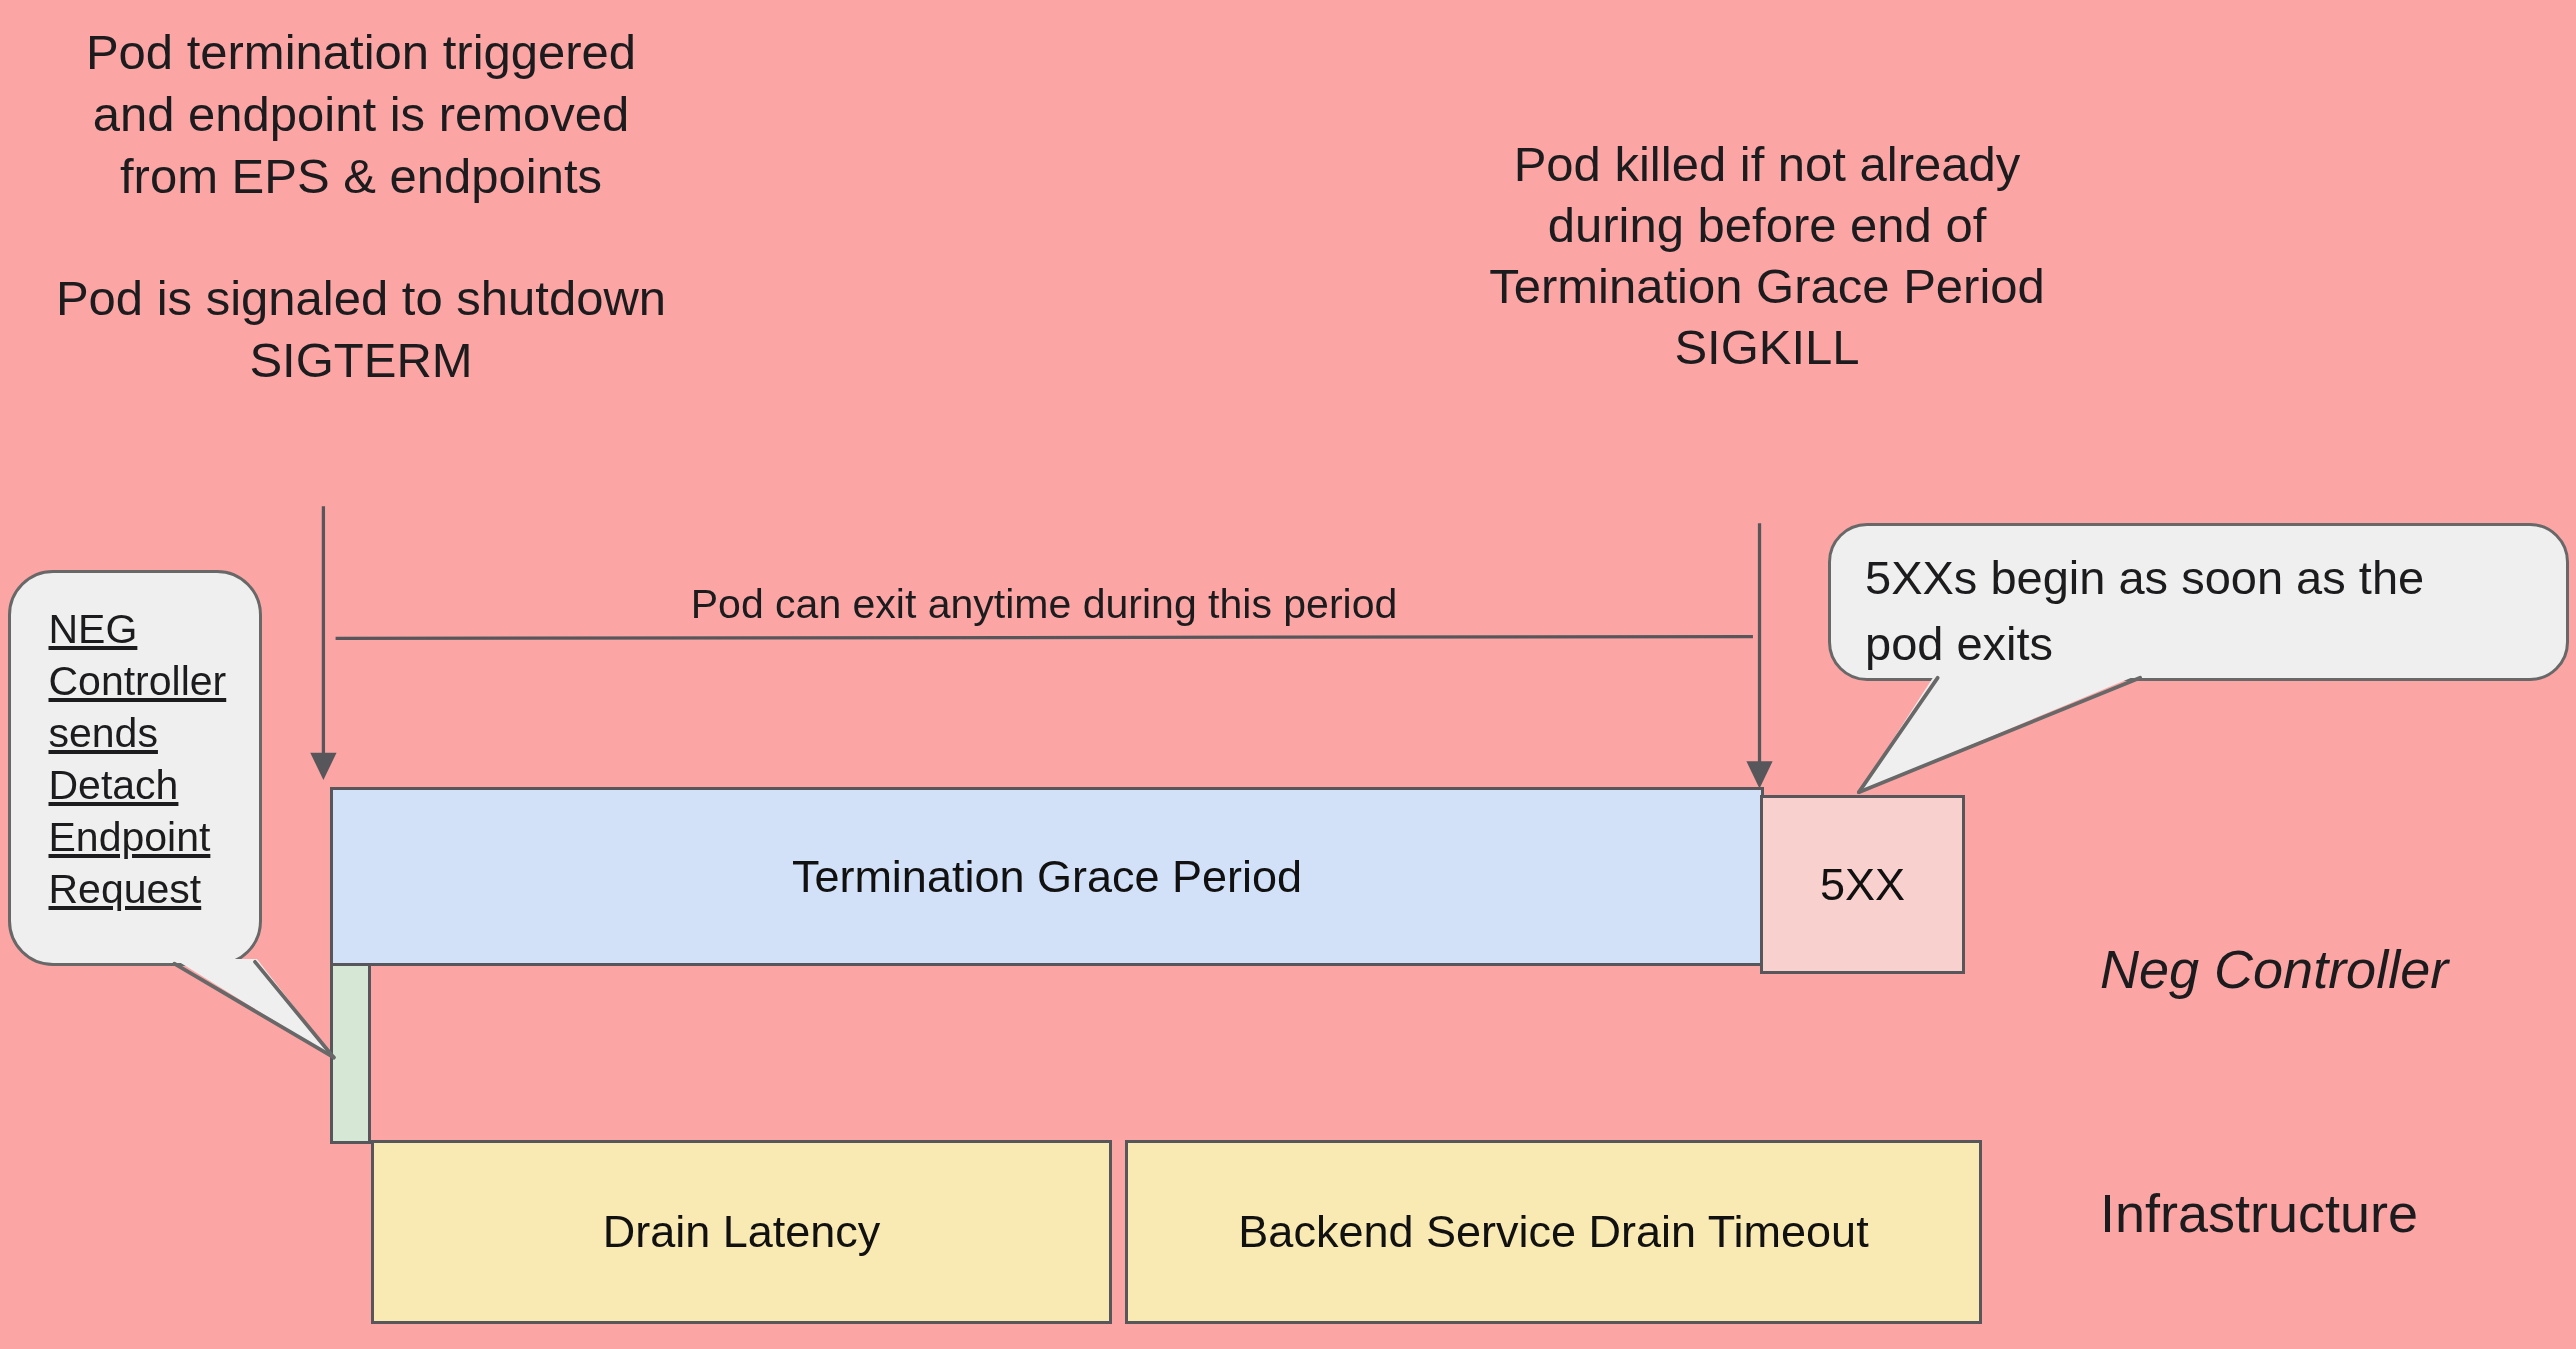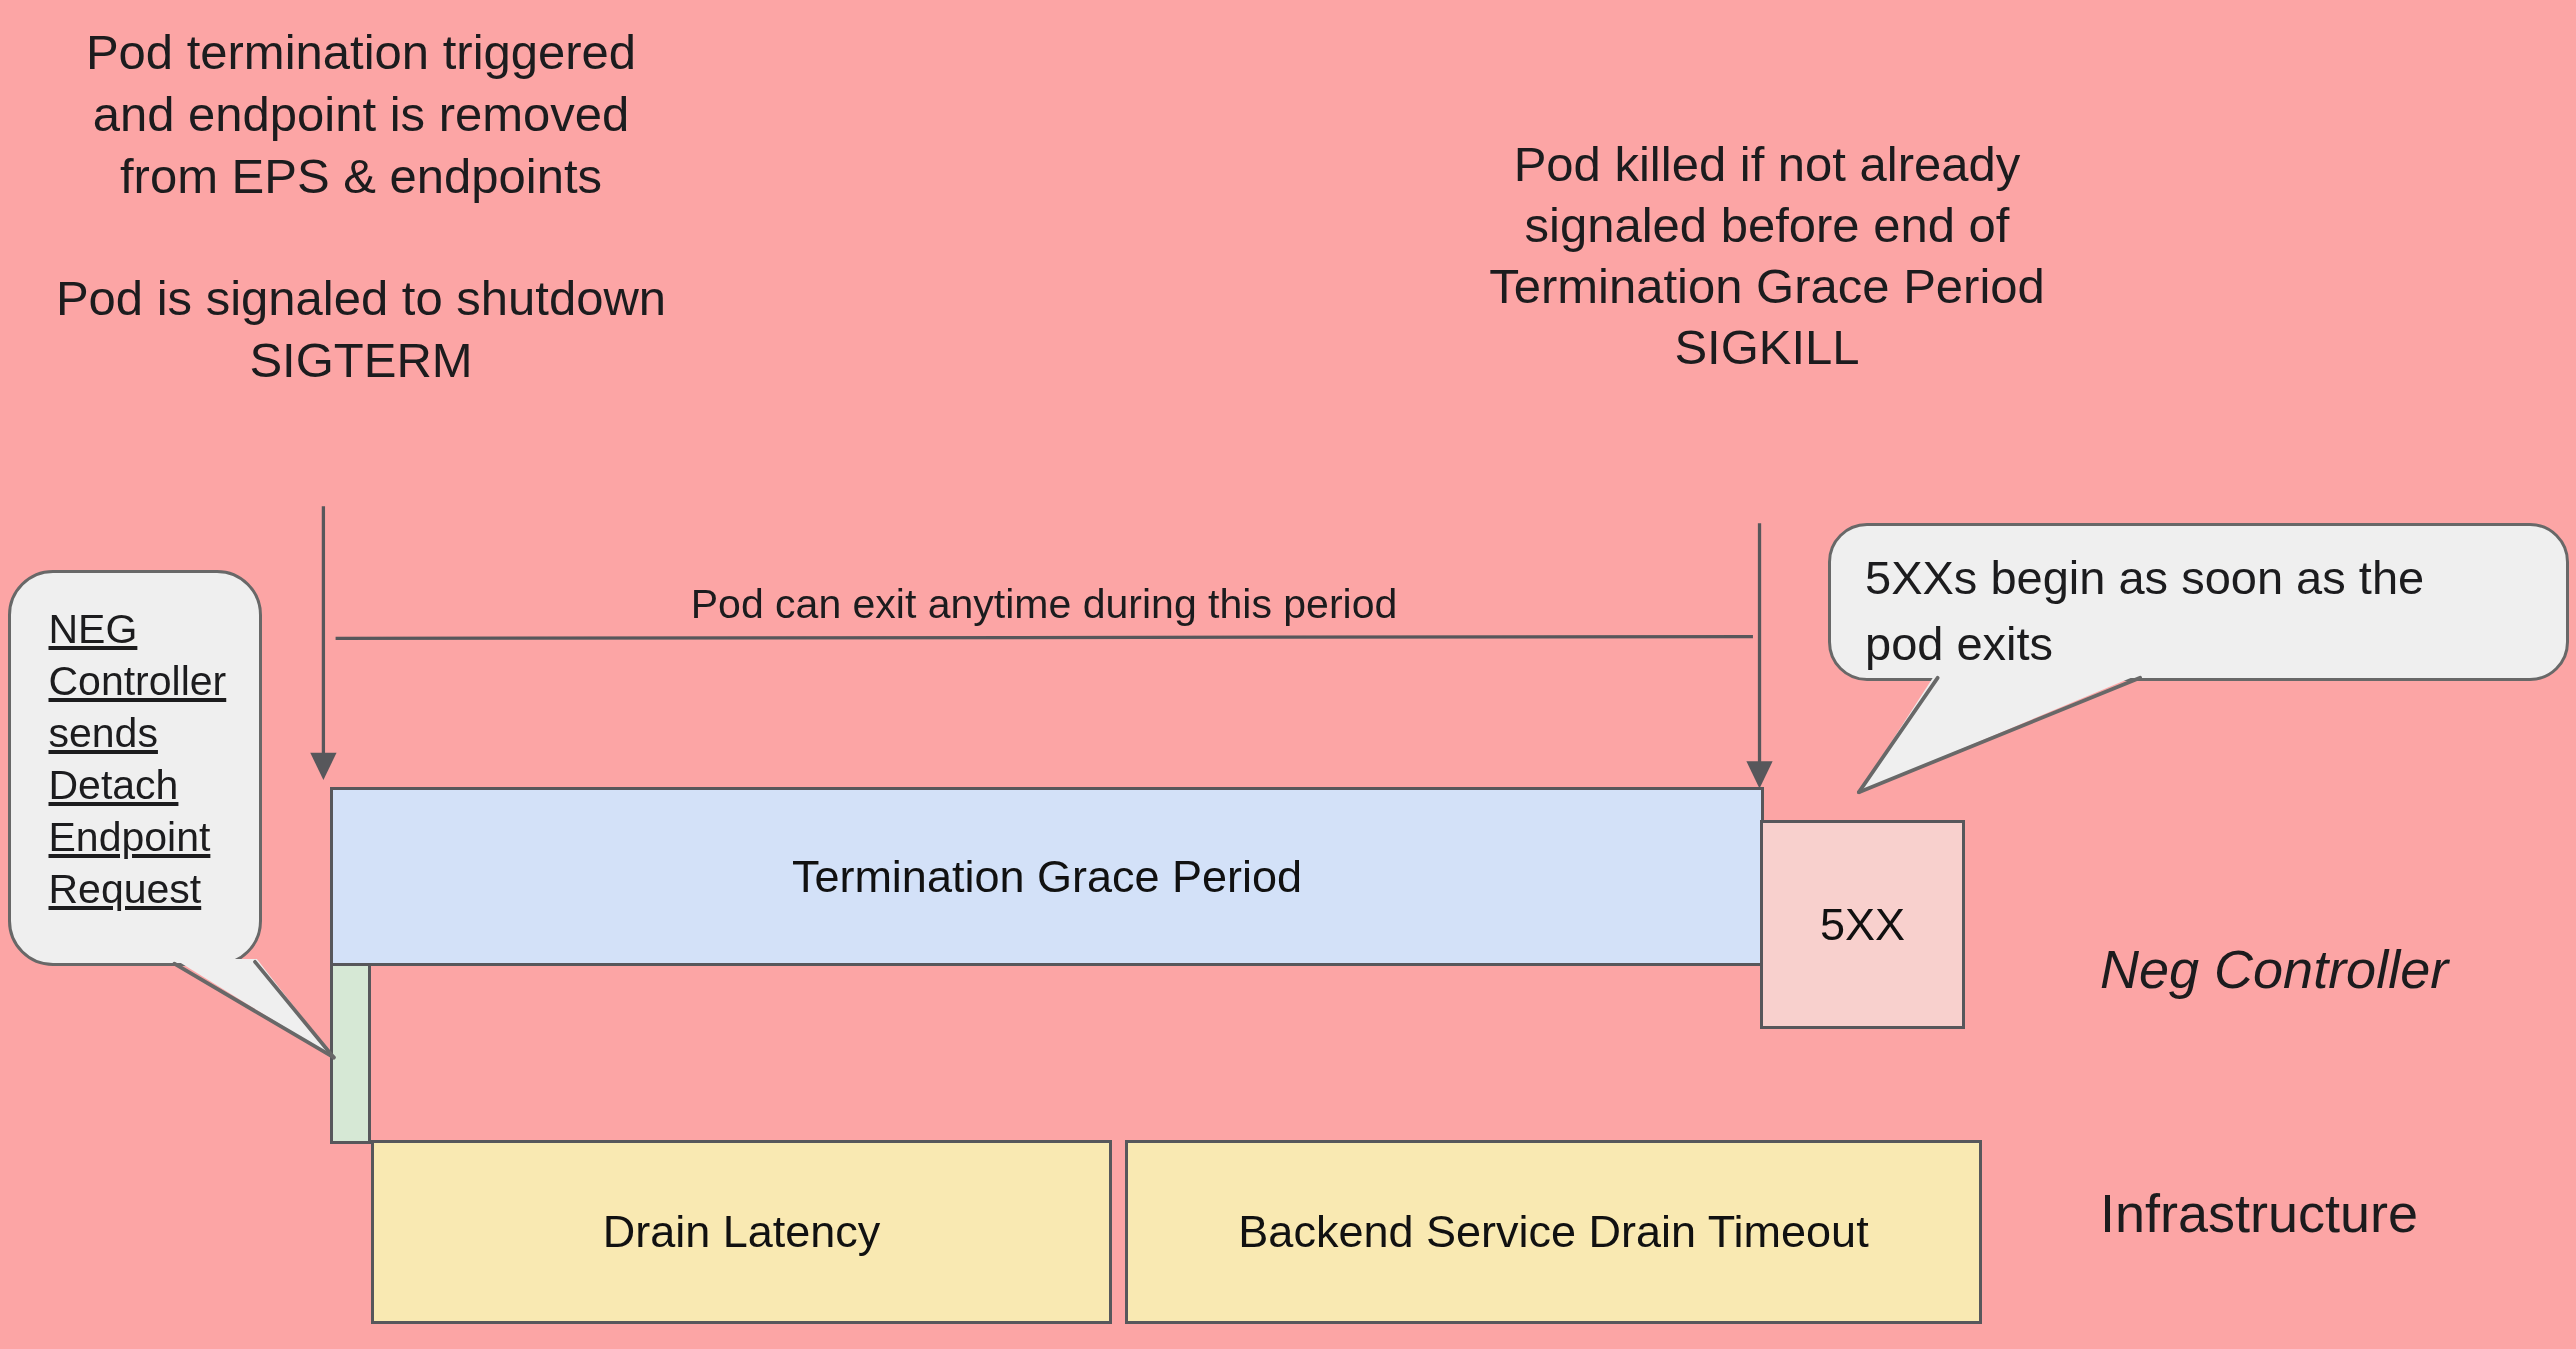--- a/index.html
+++ b/index.html
@@ -16,21 +16,21 @@
   .note-tr { left:1392px; top:134px; width:750px; line-height:61px; }
   .measure-label { left:669px; top:579px; width:750px; text-align:center; font-size:41px; line-height:51px; }
 
   
   .bar {
     position:absolute; box-sizing:border-box; border:3.7px solid #57575b;
     display:flex; align-items:center; justify-content:center;
     font-size:45px; color:#111;
   }
   .bar-tgp      { left:330px;  top:787px;  width:1434px; height:179px; }
-  .bar-5xx      { left:1760px; top:820px;  width:205px;  height:209px; }
+  .bar-5xx      { left:1760px; top:795px;  width:205px;  height:179px; }
   .bar-detach   { left:330px;  top:963px; width:41px;   height:181px; }
   .bar-drain    { left:371px;  top:1140px; width:741px;  height:184px; }
   .bar-backend  { left:1109px; top:1140px; width:857px;  height:184px;margin-left:16px; }
 
   
   .row-label { font-size:54px; line-height:66px; white-space:nowrap; }
   .row-label-k   { left:2100px; top:805px; }
   .row-label-n   { left:2100px; top:936px;font-style:italic; }
   .row-label-g   { left:2100px; top:1179px; line-height:68px; }
 
@@ -58,21 +58,21 @@
       <div>from EPS &amp; endpoints</div>
     </div>
     <div class="para2">
       <div>Pod is signaled to shutdown</div>
       <div>SIGTERM</div>
     </div>
   </div>
 
   <div class="abs note note-tr">
     <div>Pod killed if not already</div>
-    <div>signaled before end of</div>
+    <div>during before end of</div>
     <div>Termination Grace Period</div>
     <div>SIGKILL</div>
   </div>
 
   <div class="abs measure-label">Pod can exit anytime during this period</div>
 
   <div class="bar bar-tgp" style="background: rgb(211, 225, 248);">
     <span>Termination Grace Period</span>
   </div>
 

